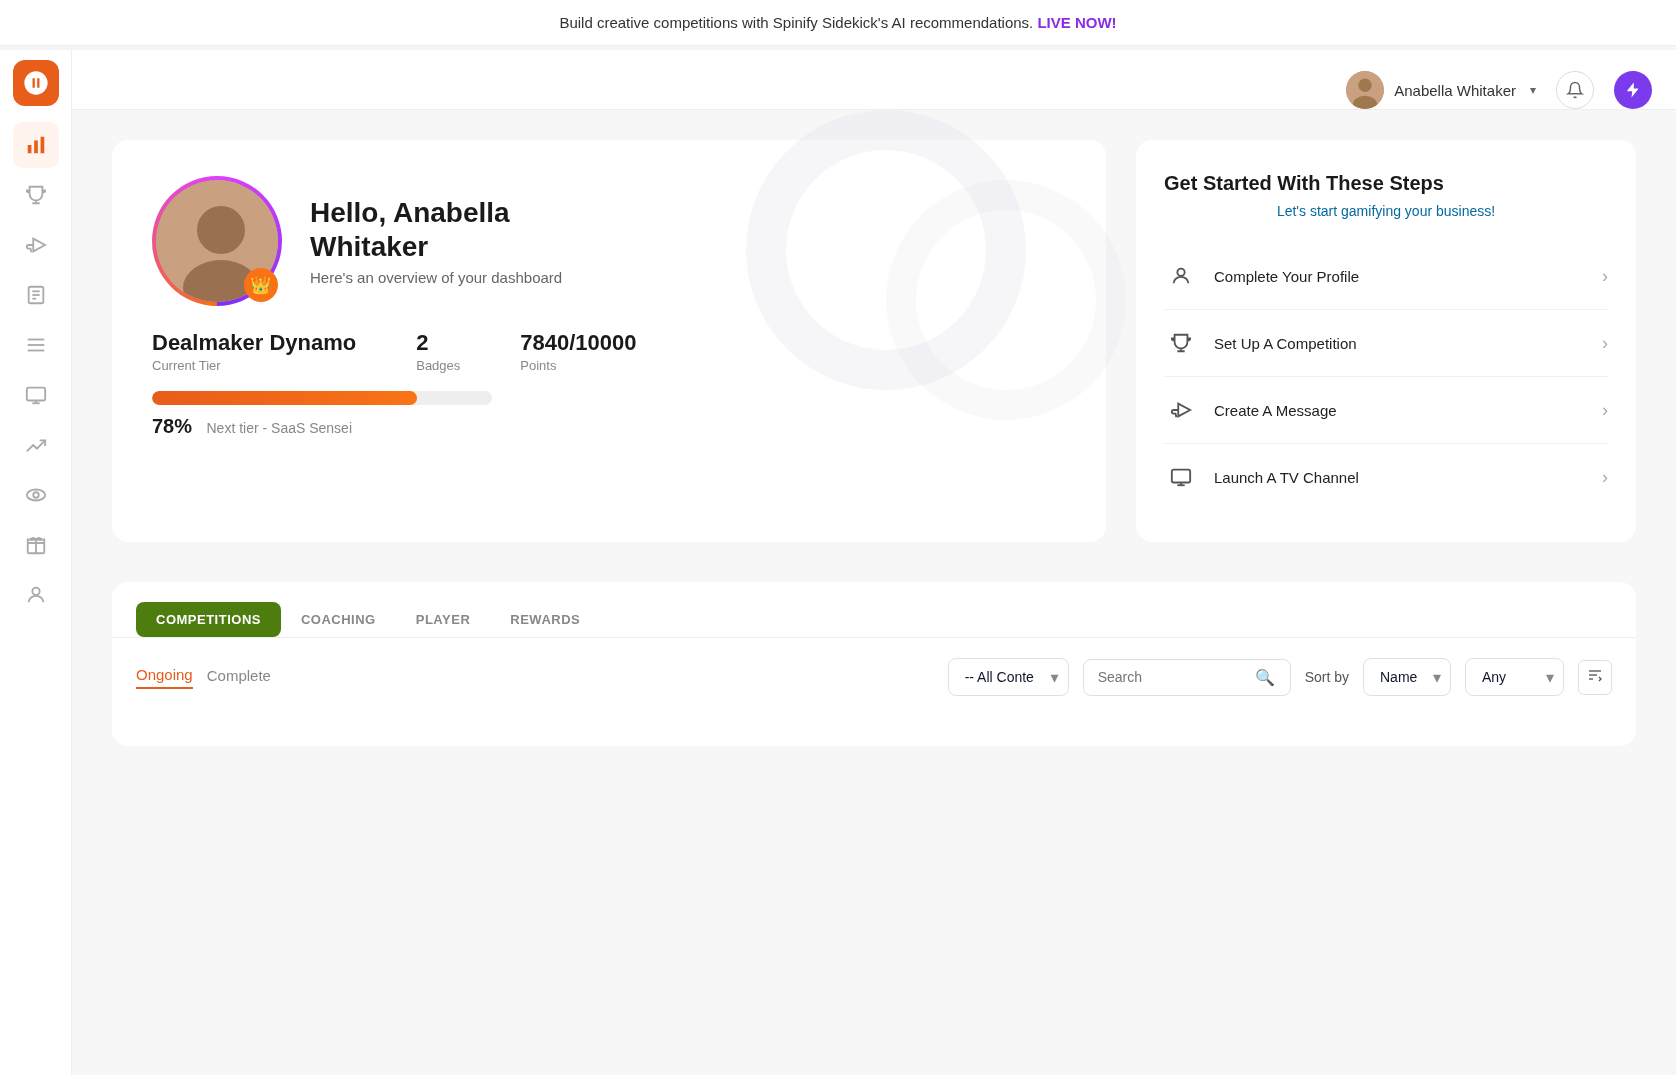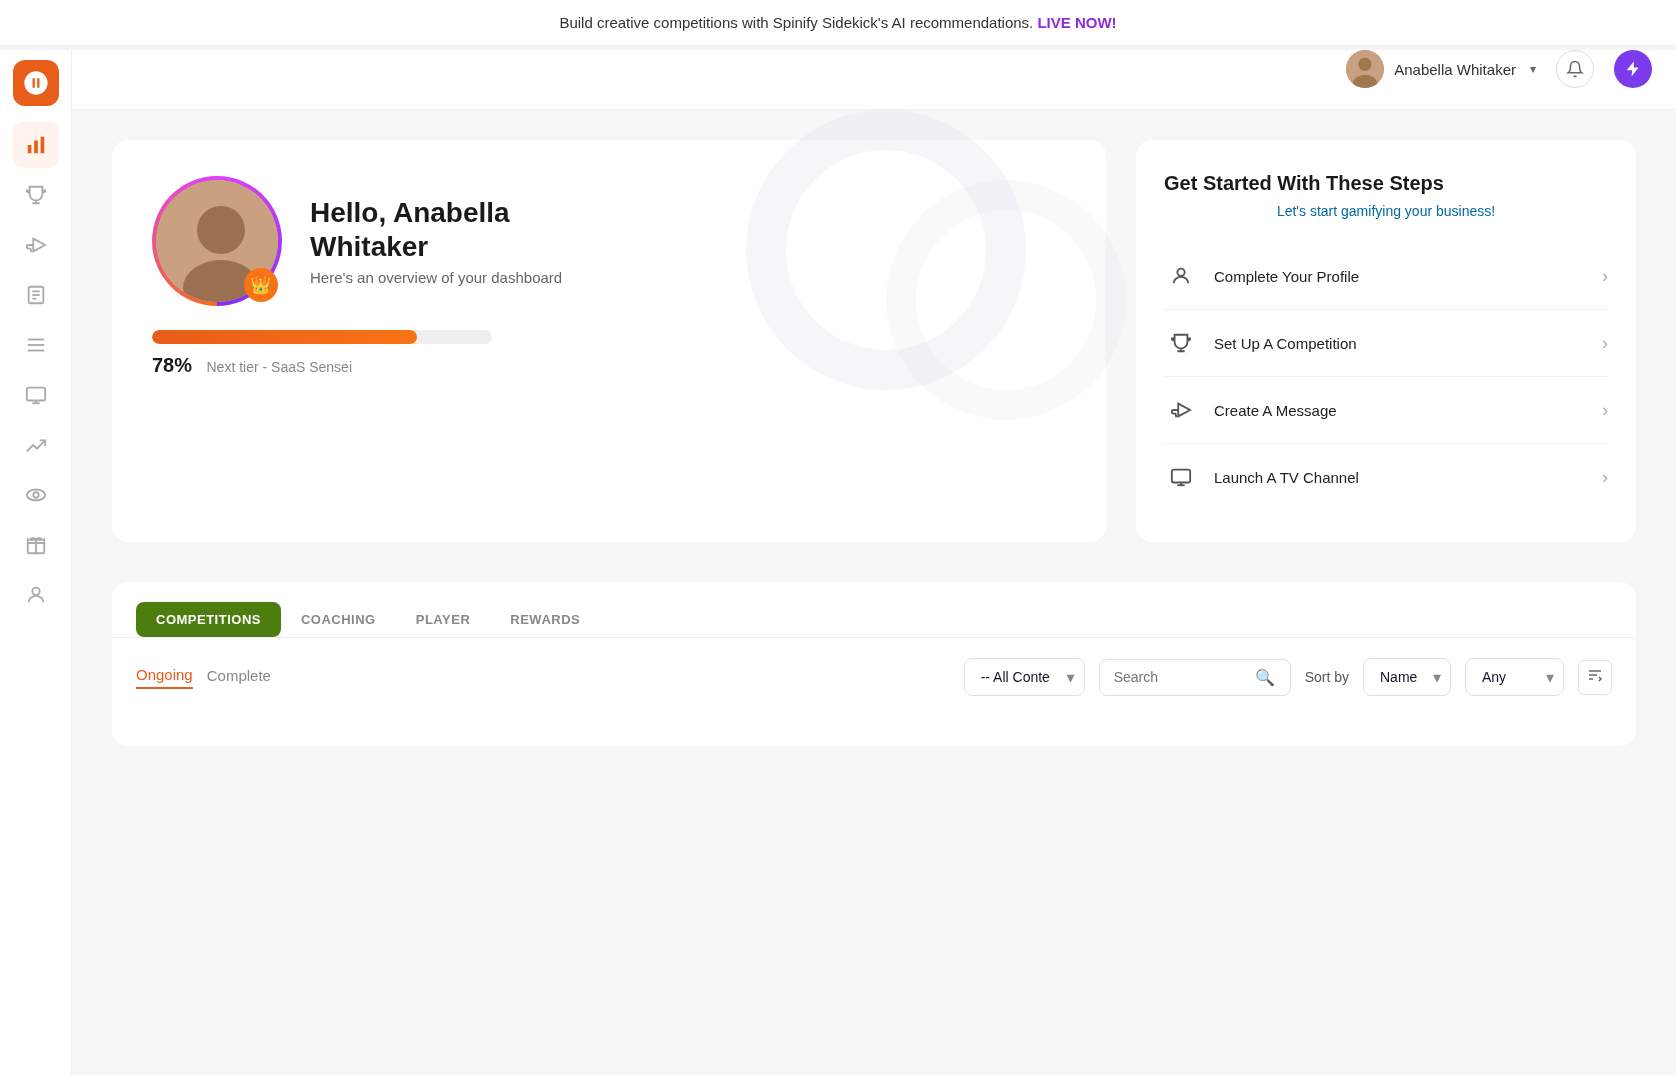--- a/index.html
+++ b/index.html
@@ -23,21 +23,21 @@
     .sidebar-logo svg { width: 28px; height: 28px; fill: #fff; }
     .sidebar-icon {
       width: 46px; height: 46px; border-radius: 10px; display: flex; align-items: center; justify-content: center; cursor: pointer; color: #aaa;
     }
     .sidebar-icon.active { background: #fff3ee; color: #e85d1a; }
     .sidebar-icon svg { width: 22px; height: 22px; }
 
     
     .header {
       position: fixed; top: 50px; left: 72px; right: 0; height: 60px; background: #fff; border-bottom: 1px solid #eee;
-      display: flex; align-items: flex-start; justify-content: flex-end; padding: 0 24px; gap: 20px; z-index: 99;
+      display: flex; align-items: flex-end; justify-content: flex-end; padding: 0 24px; gap: 20px; z-index: 99;
     }
     .header-user { display: flex; align-items: center; gap: 10px; cursor: pointer; }
     .header-avatar { width: 38px; height: 38px; border-radius: 50%; background: #c9a080; overflow: hidden; }
     .header-avatar svg { width: 100%; height: 100%; }
     .header-name { font-size: 15px; font-weight: 500; color: #333; }
     .header-chevron { color: #666; font-size: 12px; margin-left: 4px; }
     .header-bell { width: 38px; height: 38px; border-radius: 50%; border: 1.5px solid #ddd; display: flex; align-items: center; justify-content: center; cursor: pointer; color: #666; font-size: 18px; }
     .header-bolt { width: 38px; height: 38px; border-radius: 50%; background: #7c3aed; display: flex; align-items: center; justify-content: center; cursor: pointer; color: #fff; font-size: 18px; font-weight: 700; }
 
     
@@ -117,21 +117,21 @@
     .filter-bar { display: flex; align-items: center; gap: 14px; padding: 20px 24px; }
     .sub-tab { font-size: 15px; font-weight: 500; cursor: pointer; color: #888; padding-bottom: 4px; }
     .sub-tab.active { color: #e85d1a; border-bottom: 2px solid #e85d1a; }
     .filter-spacer { flex: 1; }
     .filter-select {
       padding: 10px 16px; border: 1.5px solid #e0e0e0; border-radius: 8px; font-size: 14px; color: #0f172a; background: #fff; cursor: pointer; appearance: none; padding-right: 32px; position: relative;
     }
     .select-wrapper { position: relative; display: inline-block; }
     .select-wrapper::after { content: '▾'; position: absolute; right: 10px; top: 50%; transform: translateY(-50%); color: #888; pointer-events: none; }
     .search-box {
-      display: flex; align-items: center; border: 1.5px solid #e0e0e0; border-radius: 8px; padding: 8px 14px; gap: 8px; background: #fff; width: 192px;
+      display: flex; align-items: center; border: 1.5px solid #e0e0e0; border-radius: 8px; padding: 8px 14px; gap: 8px; background: #fff; width: 208px;
     }
     .search-box input { border: none; outline: none; font-size: 14px; color: #333; width: 100%; background: transparent; }
     .search-box-icon { color: #aaa; font-size: 16px; }
     .sort-label { font-size: 14px; color: #555; white-space: nowrap; }
     .sort-icon { font-size: 18px; color: #555; cursor: pointer; border: 1.5px solid #e0e0e0; border-radius: 6px; padding: 6px 8px; }
   </style>
 </head>
 <body>
 
 <div class="top-banner">
@@ -256,20 +256,34 @@
         </div>
         <div class="profile-info">
           <h2>
             <span>Hello, Anabella</span><br>
             <span>Whitaker</span>
           </h2>
           <p>Here's an overview of your dashboard</p>
         </div>
       </div>
 
+      <div class="profile-stats">
+        <div class="stat-item">
+          <div class="stat-value">Dealmaker Dynamo</div>
+          <div class="stat-label">Current Tier</div>
+        </div>
+        <div class="stat-item">
+          <div class="stat-value">2</div>
+          <div class="stat-label">Badges</div>
+        </div>
+        <div class="stat-item">
+          <div class="stat-value">7840/10000</div>
+          <div class="stat-label">Points</div>
+        </div>
+      </div>
 
       <div class="progress-bar-track">
         <div class="progress-bar-fill" style="width: 78%"></div>
       </div>
       <div>
         <span class="progress-label">78%</span>
         <span class="progress-sublabel">Next tier - SaaS Sensei</span>
       </div>
     </div>
 

